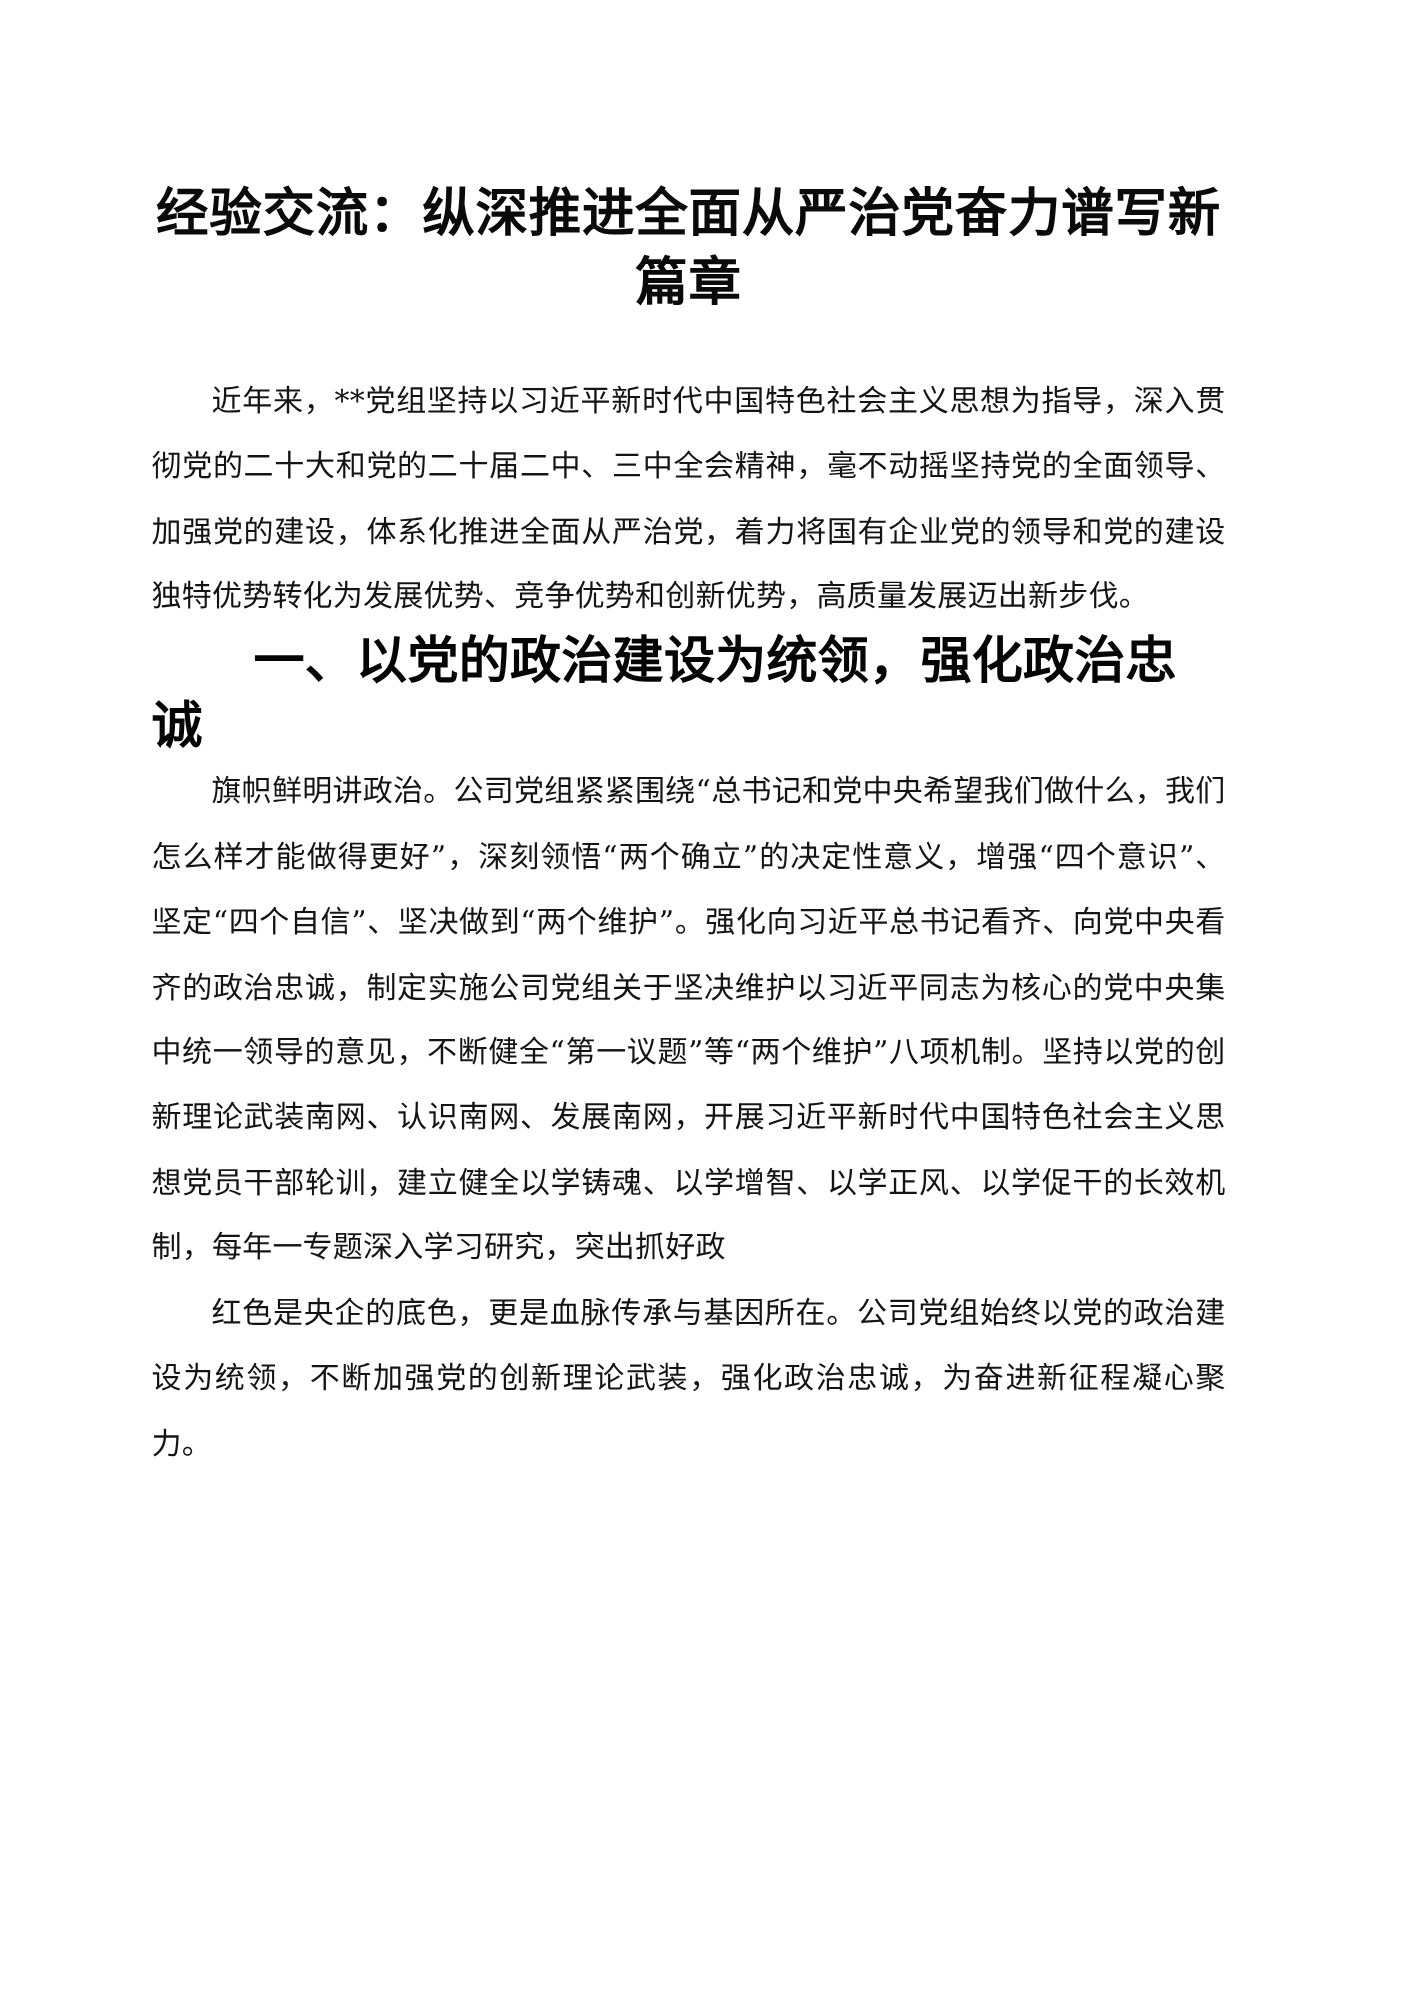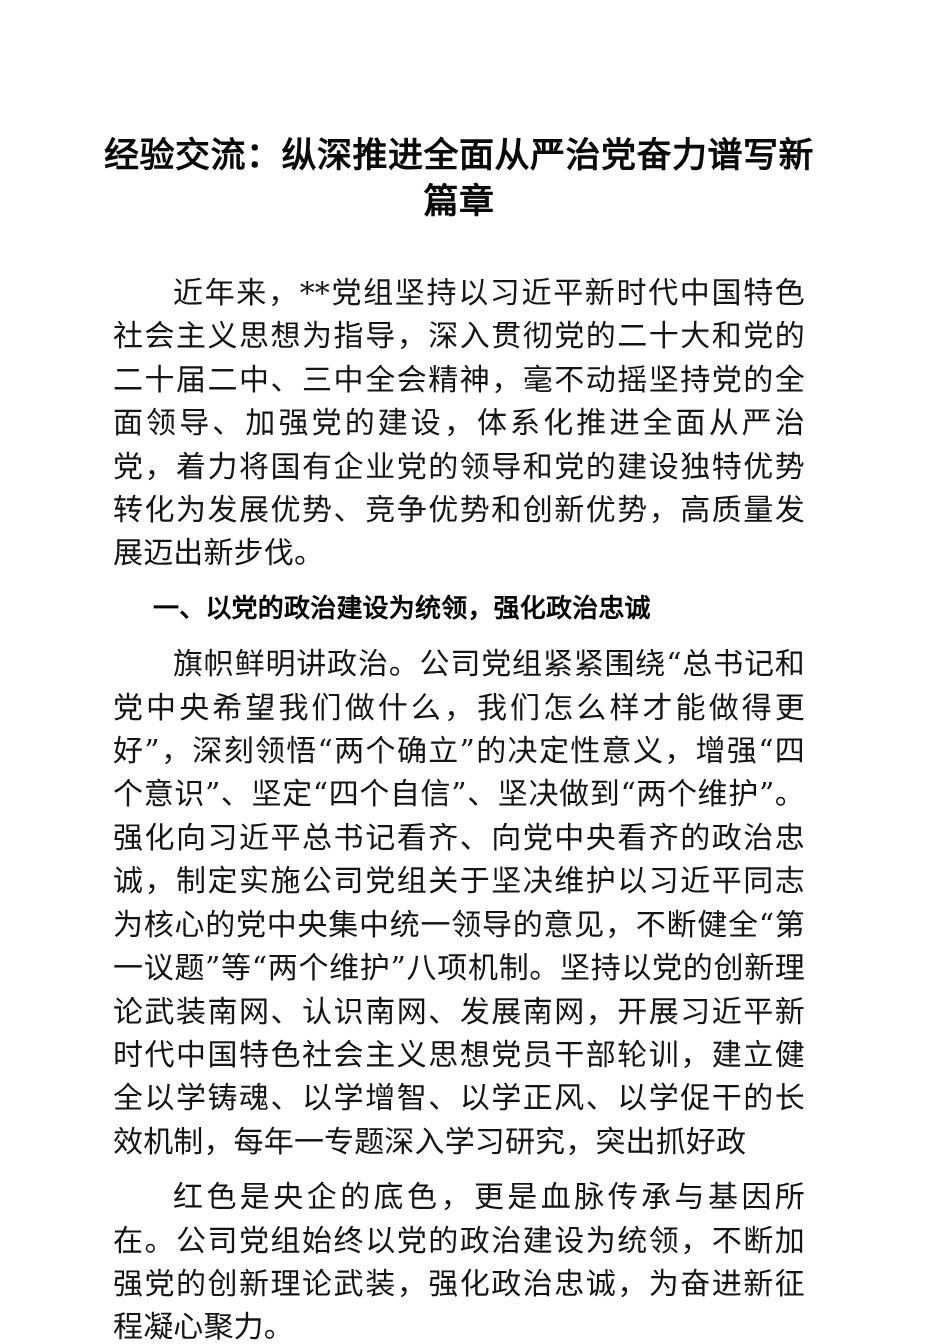--- a/index.html
+++ b/index.html
@@ -17,21 +17,21 @@
     color: #000000;
     -webkit-font-smoothing: antialiased;
   }
 
   .page {
     position: relative;
     width: 918px;
     height: 1344px;
     background: #ffffff;
     box-sizing: border-box;
-    padding: 13px;
+    padding: 0;
   }
 
   
   .doc-title {
     width: 713px;
     margin: 0 auto;
     padding-top: 120px;
     text-align: center;
     font-family: "Liberation Serif", "DejaVu Serif", serif;
     font-weight: 700;
@@ -42,41 +42,41 @@
   }
 
   
   .doc-body {
     width: 716px;
     margin: 0 auto;
     padding-top: 34px;
   }
 
   p.para {
-    margin: 12px;
+    margin: 0;
     font-family: "DejaVu Serif", "Liberation Serif", serif;
     font-weight: 400;
-    font-size: 30px;
+    font-size: 20px;
     line-height: 43.4px;
     text-align: justify;
     text-justify: inter-character;
     text-indent: 2em;
     letter-spacing: 0.15px;
     color: #141414;
   }
 
   p.para.last-line-left {
     text-align-last: left;
   }
 
   h2.section-heading {
     margin: 0;
     font-family: "DejaVu Sans", "Liberation Sans", sans-serif;
     font-weight: 700;
-    font-size: 26px;
+    font-size: 34px;
     line-height: 43.4px;
     text-indent: 2em;
     text-align: left;
     letter-spacing: 0.2px;
     color: #050505;
   }
 </style>
 </head>
 <body>
 

